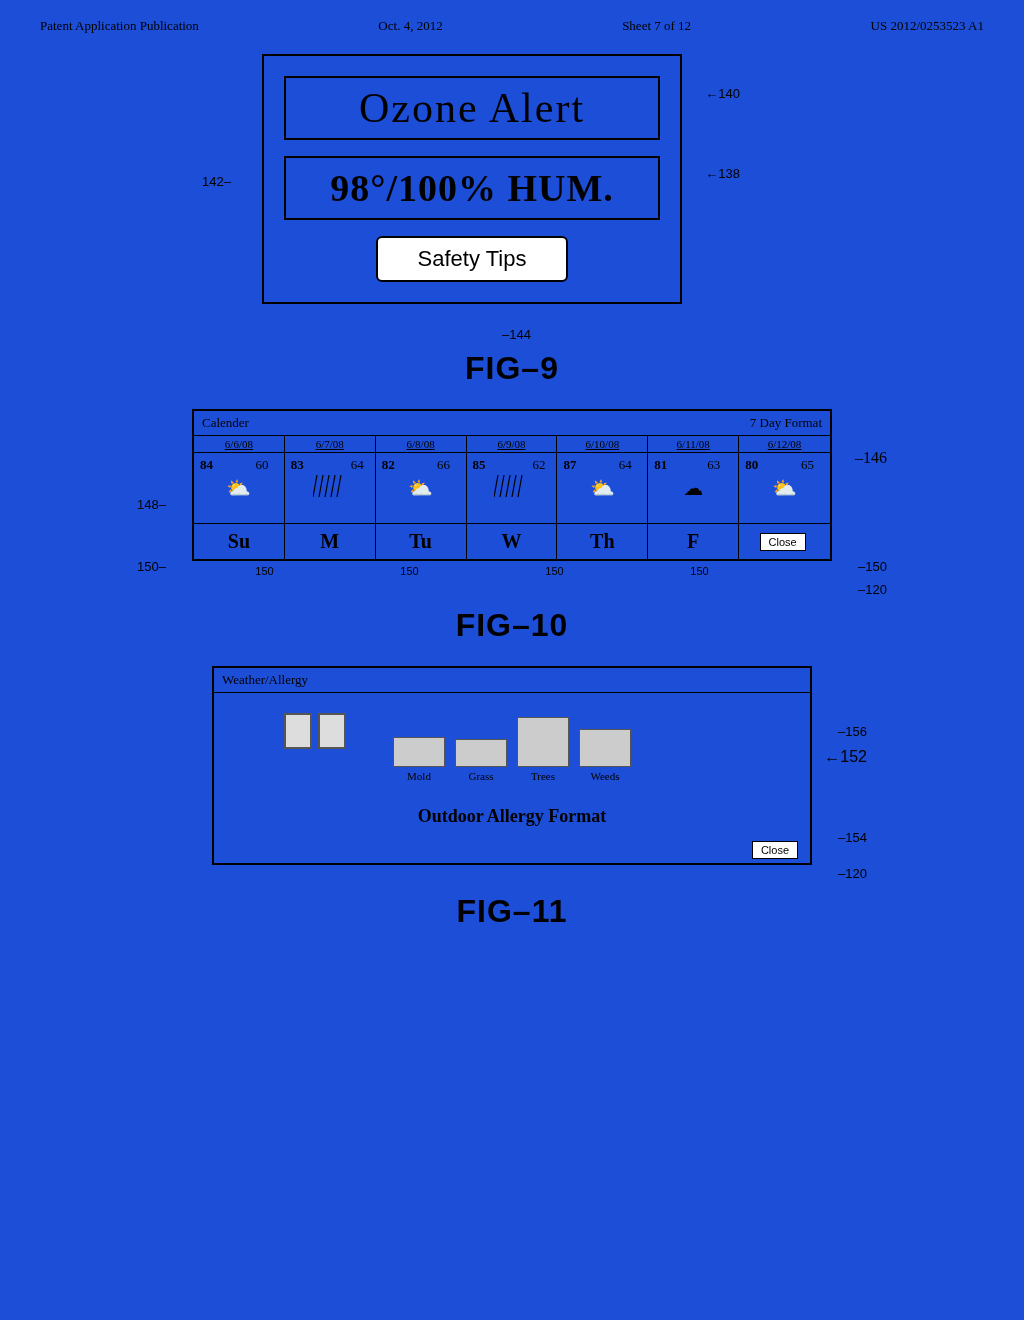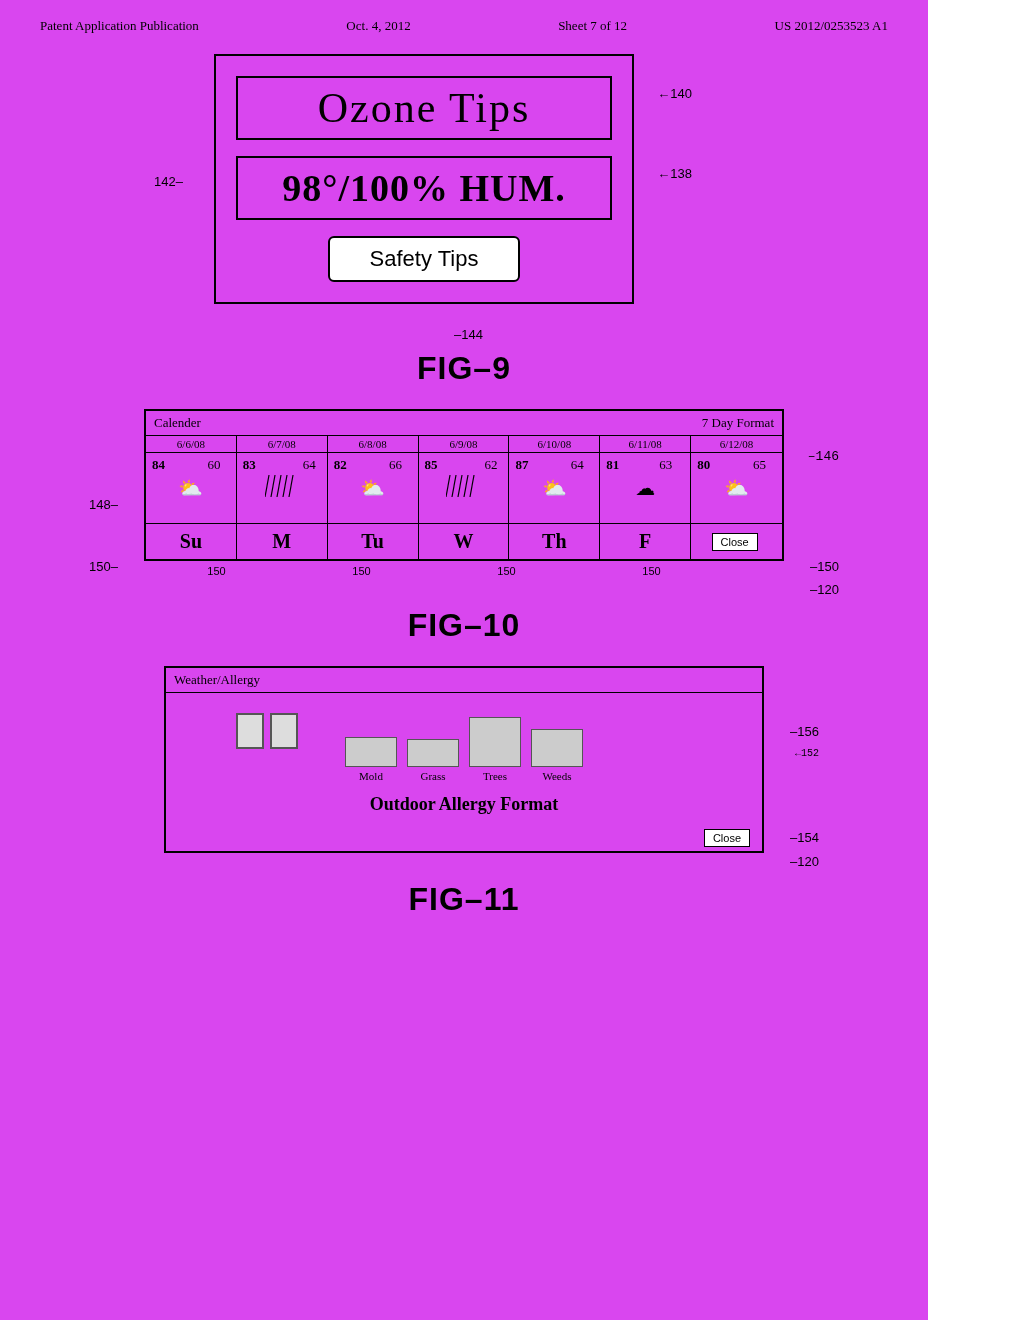--- a/index.html
+++ b/index.html
@@ -101,20 +101,21 @@
       display: grid;
       grid-template-columns: repeat(7, 1fr);
       border-bottom: 1px solid #000;
     }
 
     .cal-date-cell {
       border-right: 1px solid #000;
       text-align: center;
       font-size: 11px;
       padding: 2px 10px;
+      text-decoration: underline;
     }
 
     .cal-date-cell:last-child { border-right: none; }
 
     .cal-weather-row {
       display: grid;
       grid-template-columns: repeat(7, 1fr);
       border-bottom: 1px solid #000;
     }
 
@@ -195,21 +196,21 @@
       font-weight: bold;
       width: 260px;
       margin-bottom: 14px;
       position: relative;
     }
 
     .allergy-bars {
       display: flex;
       gap: 10px;
       align-items: flex-end;
-      margin-bottom: 8px;
+      margin-bottom: 20px;
     }
 
     .allergy-bar-group {
       display: flex;
       flex-direction: column;
       align-items: center;
     }
 
     .allergy-bar {
       width: 52px;
@@ -229,23 +230,23 @@
       margin-top: 4px;
     }
 
     .wa-close-row {
       display: flex;
       justify-content: flex-end;
       padding: 4px 8px;
     }
 
     .page-content {
-      width: 928px;
+      width: 1024px;
       min-height: 1320px;
-      background: #d946ef;
+      background: #1d4ed8;
       position: relative;
     }
 
     .fig9-section {
       display: flex;
       flex-direction: column;
       align-items: center;
       margin-top: 10px;
       margin-bottom: 4px;
       position: relative;
@@ -299,21 +300,21 @@
     <div class="fig9-outer">
 
       <div style="position:absolute; left:-60px; top:50%; transform:translateY(-10px); font-family:Arial,sans-serif; font-size:13px;">
         <span>142</span>–
       </div>
 
       <div class="fig9-container">
 
         <div style="position:relative; display:flex; justify-content:center; margin-bottom:8px;">
           <div class="fig9-title-row" style="flex:1; position:relative;">
-            <span class="fig9-title">Ozone Tips</span>
+            <span class="fig9-title">Ozone Alert</span>
           </div>
           <div style="position:absolute; right:-80px; top:10px; font-family:Arial,sans-serif; font-size:13px; display:flex; align-items:center;">
             <span>←</span>
               <span>140</span>
           </div>
         </div>
 
         <div style="position:relative; display:flex; justify-content:center; margin-bottom:8px;">
           <div class="fig9-temp-row" style="flex:1;">
             <span class="fig9-temp">98°/100% HUM.</span>
@@ -334,21 +335,21 @@
         –<span>144</span>
       </div>
     </div>
 
     <div class="fig-label" style="margin-top:36px;">FIG–9</div>
   </div>
 
   <div class="fig10-section">
     <div class="fig10-outer">
 
-      <div style="position:absolute; right:-55px; top:40px; font-family:Liberation Mono, monospace; font-size:13px;">
+      <div style="position:absolute; right:-55px; top:40px; font-family:Liberation Serif, serif; font-size:16px;">
         –<span>146</span>
       </div>
 
       <div style="position:absolute; left:-55px; top:88px; font-family:Arial,sans-serif; font-size:13px;">
         <span>148</span>–
       </div>
 
       <div style="position:absolute; left:-55px; top:150px; font-family:Arial,sans-serif; font-size:13px;">
         <span>150</span>–
       </div>
@@ -466,21 +467,21 @@
     <div class="fig-label" style="margin-top:28px;">FIG–10</div>
   </div>
 
   <div class="fig11-section">
     <div class="fig11-outer">
 
       <div style="position:absolute; right:-55px; top:58px; font-family:Arial,sans-serif; font-size:13px;">
         –<span>156</span>
       </div>
 
-      <div style="position:absolute; right:-55px; top:82px; font-family:Liberation Mono, monospace; font-size:10px;">
+      <div style="position:absolute; right:-55px; top:82px; font-family:Liberation Sans, sans-serif; font-size:16px;">
         ←<span>152</span>
       </div>
 
       <div style="position:absolute; right:-55px; top:164px; font-family:Arial,sans-serif; font-size:13px;">
         –<span>154</span>
       </div>
 
       <div style="position:absolute; right:-55px; bottom:-16px; font-family:Arial,sans-serif; font-size:13px;">
         –<span>120</span>
       </div>

